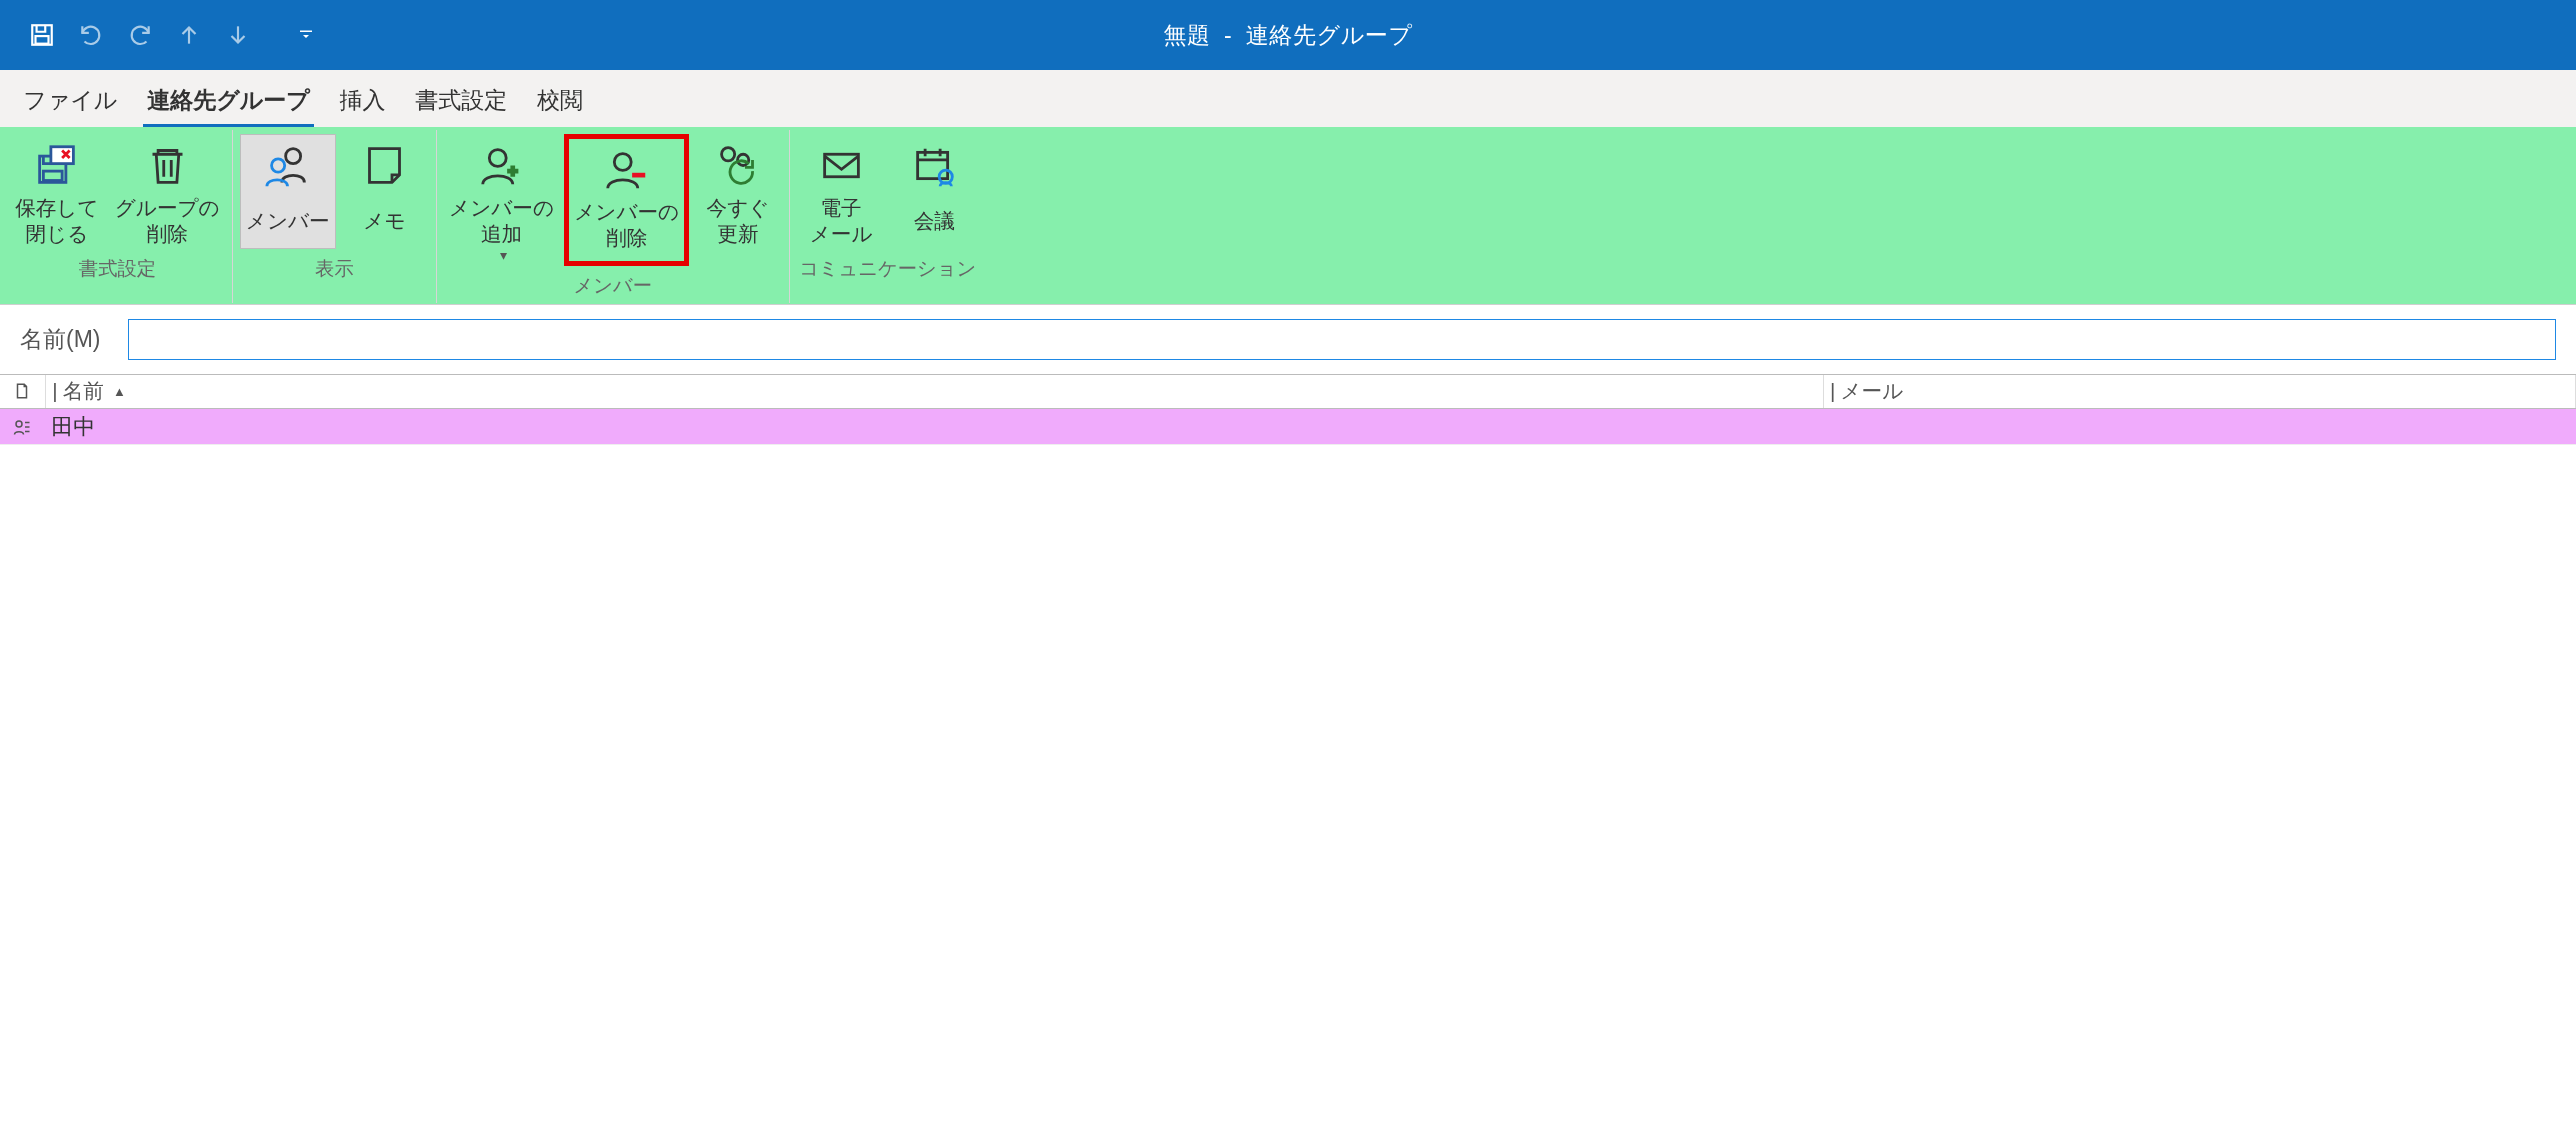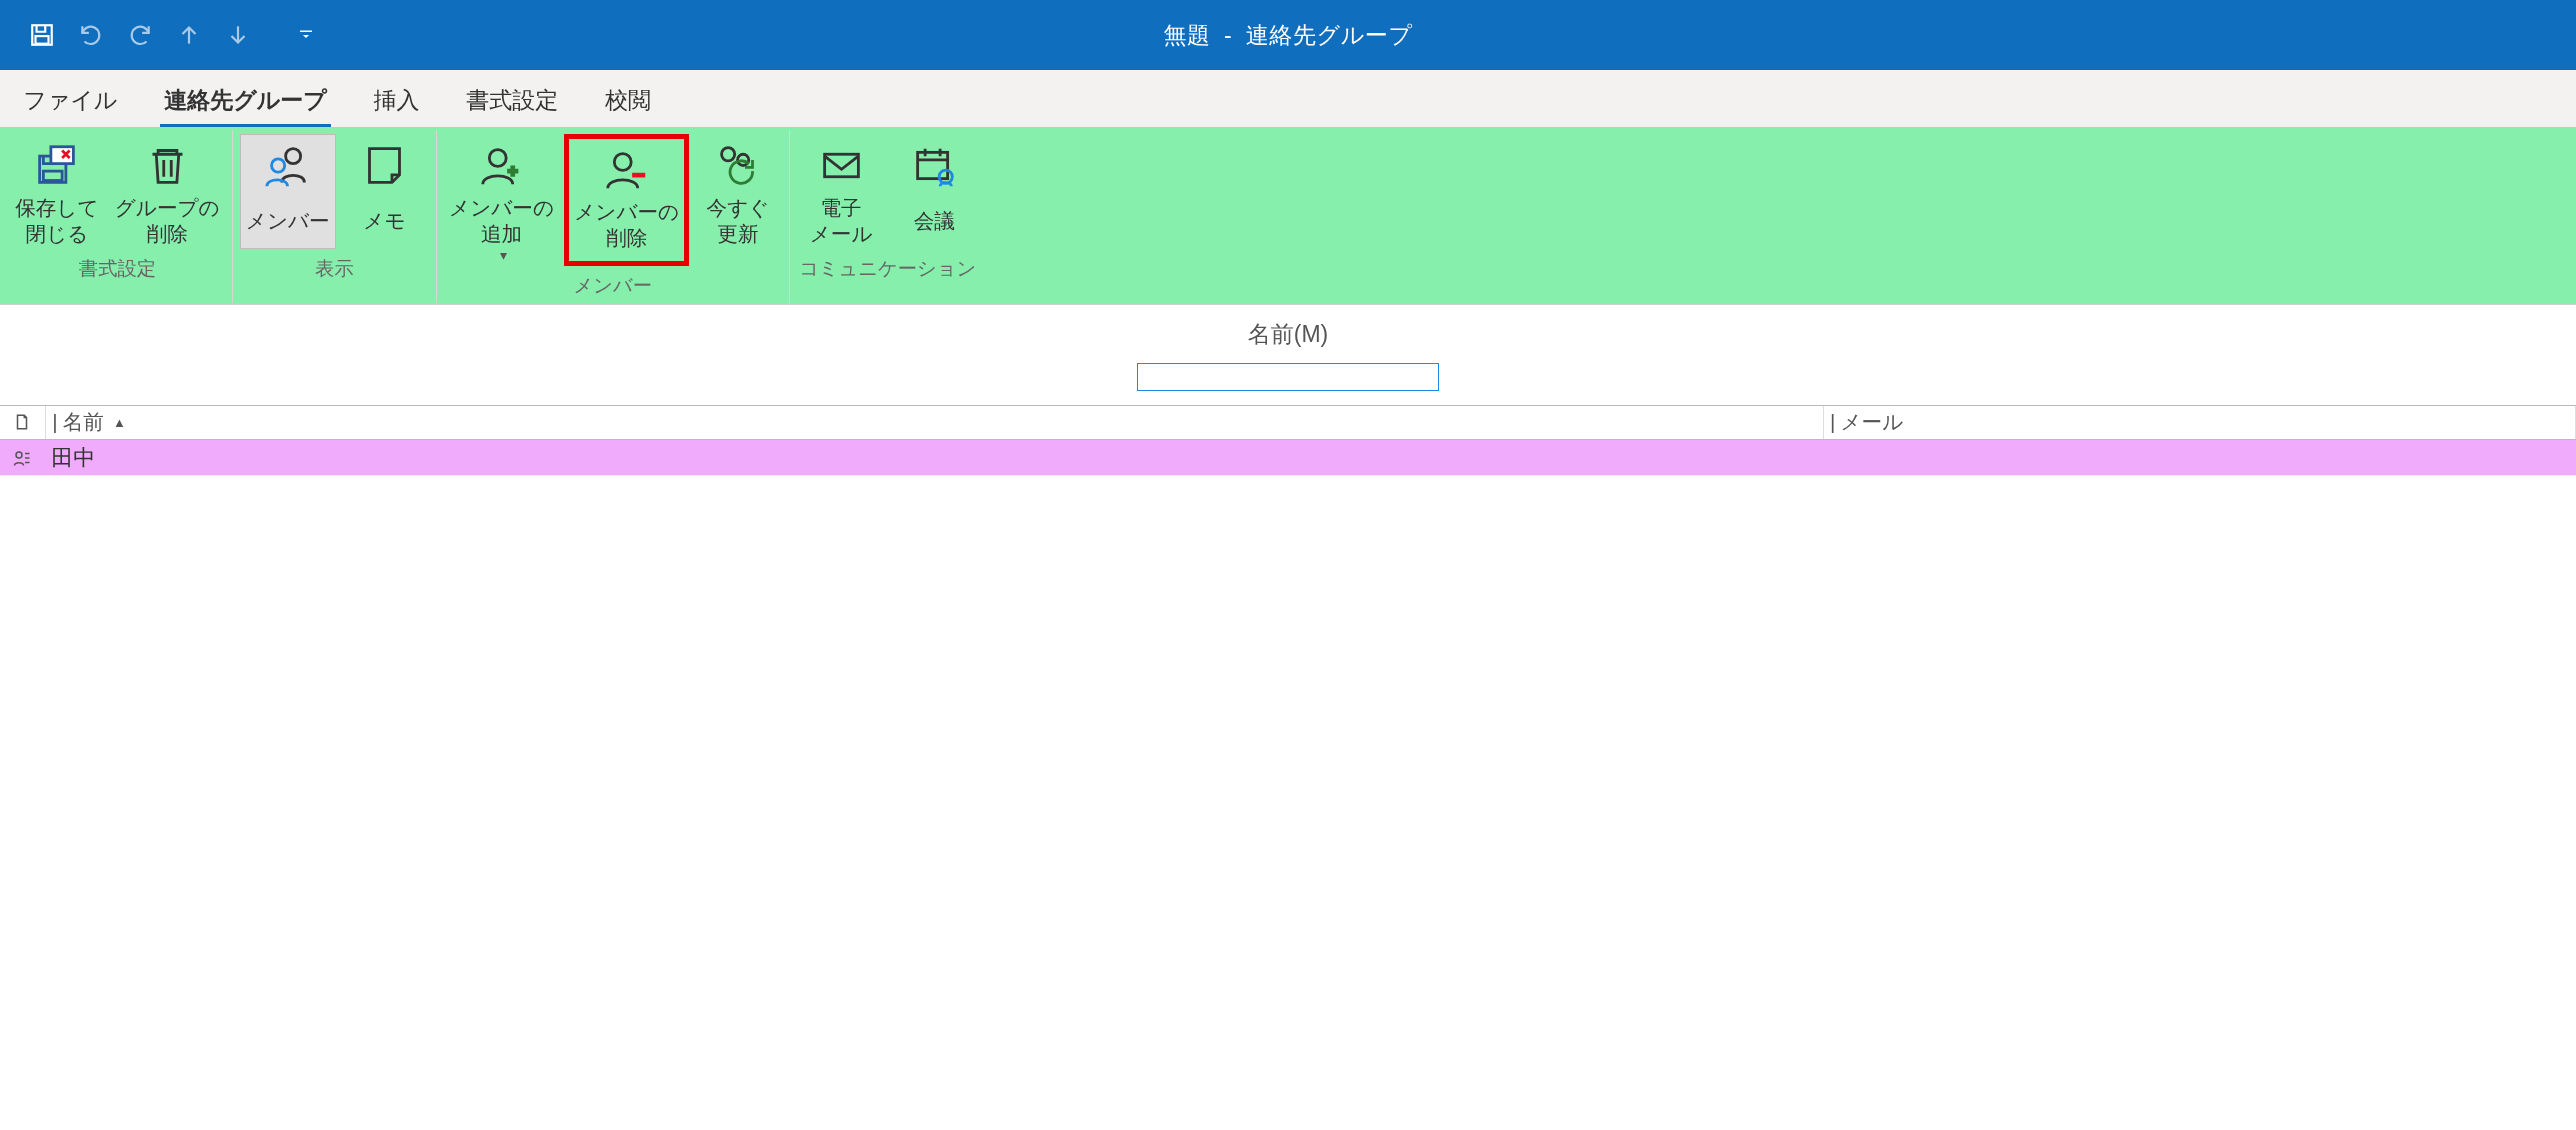--- a/index.html
+++ b/index.html
@@ -39,21 +39,21 @@
     text-align: center;
     pointer-events: none;
     letter-spacing: 0.6px;
   }
   .window-title .sep { margin: 0 6.4px; }
 
   
   .tabs {
     display: flex;
     align-items: flex-end;
-    gap: 39px;
+    gap: 22px;
     padding: 11.6px 19.3px 0 19.3px;
     background: #f3f2f1;
     height: 45px;
   }
   .tab {
     font-size: 23px;
     color: #333;
     padding: 3.9px 3.9px 7.7px 3.9px;
     border-bottom: 3.9px solid transparent;
     cursor: pointer;
@@ -121,22 +121,21 @@
     content: " \25BE";
     font-size: 14px;
     color: #555;
   }
 
   
   .name-row {
     display:flex;
     align-items:center;
     padding: 14px 20px;
-    gap: 13px;
-    flex-direction: column;
+    gap: 28px;
   }
   .name-label { font-size: 23px; color:#555; }
   .name-input {
     flex: 1;
     height: 39px;
     border: 1.9px solid #1e88e5;
     outline: none;
     font-size: 22px;
     padding: 0 6.4px;
     background:#fff;

